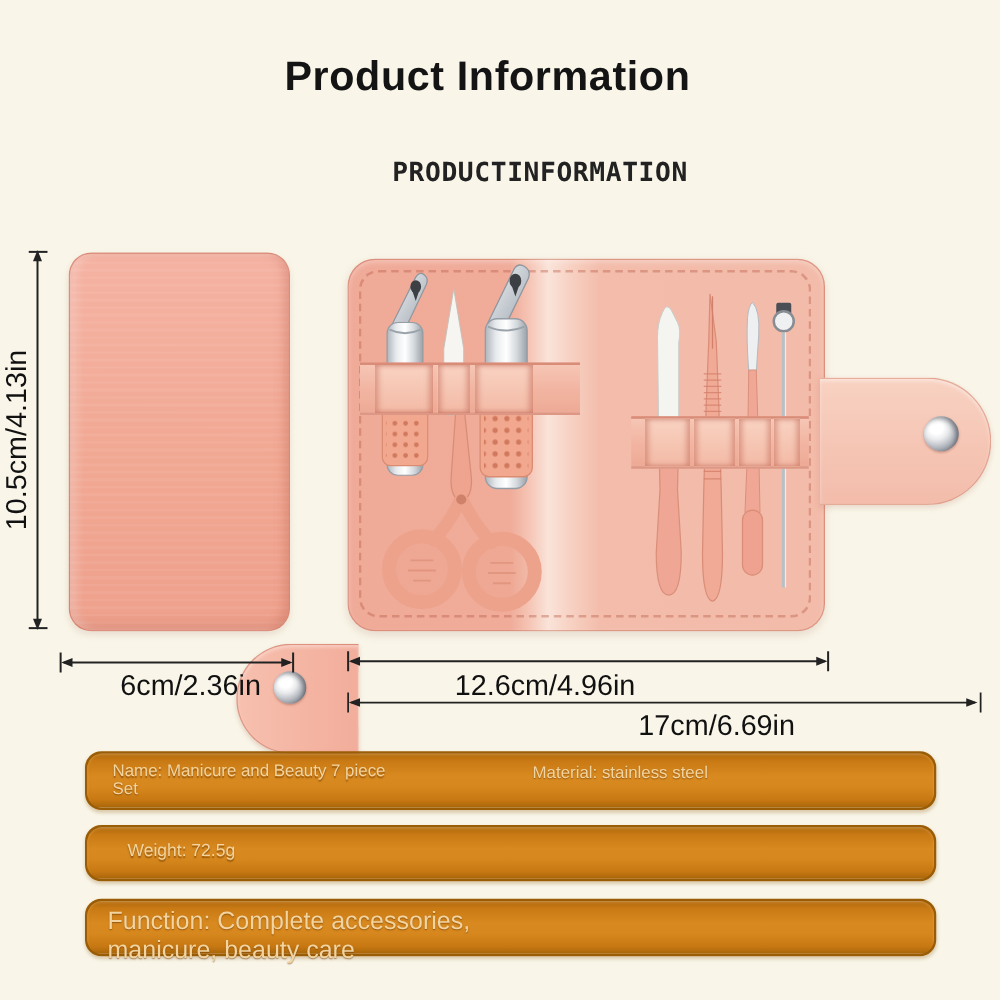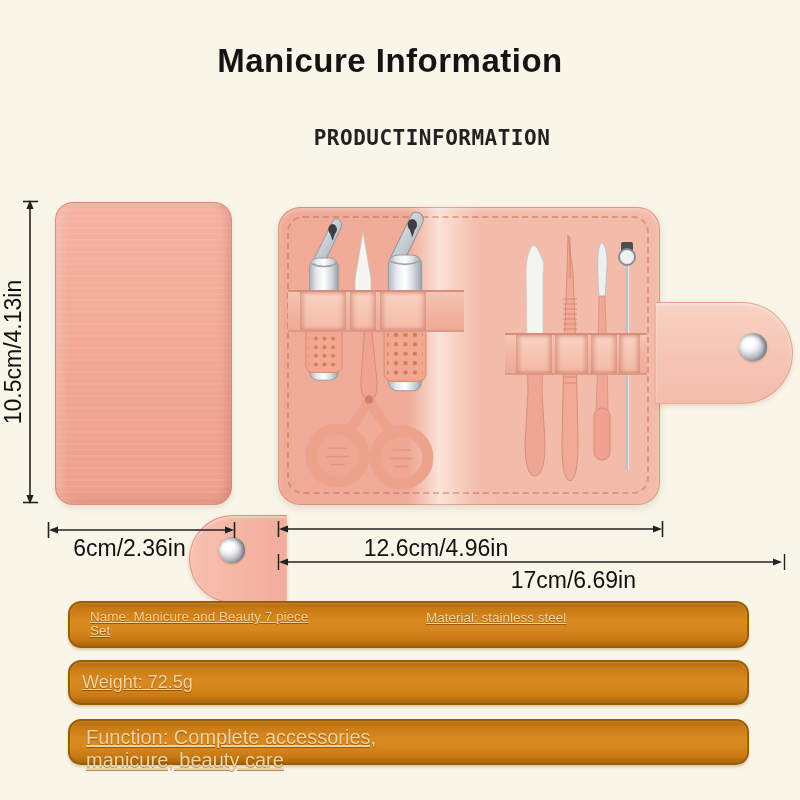--- a/index.html
+++ b/index.html
@@ -21,21 +21,21 @@
     font-family:"DejaVu Sans Mono", monospace;
     font-size:21px; font-weight:700; letter-spacing:.5px; color:#222;padding-left:37px;
   }
 
   
   .dim{font-size:23px; color:#111; text-align:center;}
   .dim-v{
     left:-126px; top:338px; width:280px; height:28px;
     transform:rotate(-90deg);
   }
-  .dim-closed-w{left:37px; top:535px; width:185px;}
+  .dim-closed-w{left:60px; top:535px; width:185px;}
   .dim-inner-w{left:336px; top:535px; width:200px;}
   .dim-full-w{left:436px; top:567px; width:200px;text-align:right;}
 
   
   .closed-case{
     left:55px; top:202px; width:175px; height:301px; border-radius:18px;
     background:
       repeating-linear-gradient(180deg, rgba(255,255,255,.06) 0 2px, rgba(0,0,0,0) 2px 6px),
       linear-gradient(180deg,#f5b2a2 0%,#f1a893 55%,#eea08c 100%);
     border:1px solid rgba(198,112,92,.55);
@@ -96,27 +96,27 @@
   }
 
   
   .bar{
     left:68px; width:677px; border-radius:13px;
     background:linear-gradient(180deg,#b06a0e 0%,#c97a14 14%,#d8891f 42%,#d6871d 62%,#c77812 86%,#a9660a 100%);
     border:2px solid #9a5c05;
     box-shadow:0 2px 3px rgba(150,100,30,.3), inset 0 1px 2px rgba(255,210,140,.3);
     color:#f1d4a0;
   }
-  .bar span{position:absolute; text-shadow:0 1px 1px rgba(100,50,0,.55);text-decoration:underline;}
+  .bar span{position:absolute; text-shadow:0 1px 1px rgba(100,50,0,.55);}
   .bar1{top:601px; height:43px;}
   .bar2{top:660px; height:41px;}
   .bar3{top:719px; height:42px;}
   .bar1 .lt{left:20px; top:7px; width:225px; font-size:13.5px; line-height:1.05;}
   .bar1 .rt{left:356px; top:7px; font-size:13.5px;}
-  .bar2 .lt{left:12px; top:10px; font-size:18px;}
+  .bar2 .lt{left:32px; top:10px; font-size:14px;}
   .bar2 .rt{left:360px; top:10px; font-size:18px;}
   .bar3 .lt{left:16px; top:5px; width:370px; font-size:20px; line-height:1.15;}
 
   svg{display:block;}
 </style>
 </head>
 <body>
 
 <svg width="0" height="0" style="position:absolute" aria-hidden="true">
   <defs>
@@ -131,21 +131,21 @@
       <stop offset="0" stop-color="#f5f7f8"></stop>
         <stop offset=".5" stop-color="#c6ccd2"></stop>
       <stop offset="1" stop-color="#9ba3ab"></stop>
     </linearGradient>
     <pattern id="padDots" width="9" height="9" patternUnits="userSpaceOnUse">
       <circle cx="4.5" cy="4.5" r="2" fill="#d0795d"></circle>
     </pattern>
   </defs>
 </svg>
 
-<div class="abs title">Manicure Information</div>
+<div class="abs title">Product Information</div>
 <div class="abs subtitle">PRODUCTINFORMATION</div>
 
 <div class="abs closed-case">
   <div class="abs closed-flap">
     <div class="abs snap snap-closed"></div>
   </div>
 </div>
 
 <div class="abs open-case"></div>
 <div class="abs stitching" style="left:287px;top:216px;width:358px;height:274px;"></div>

